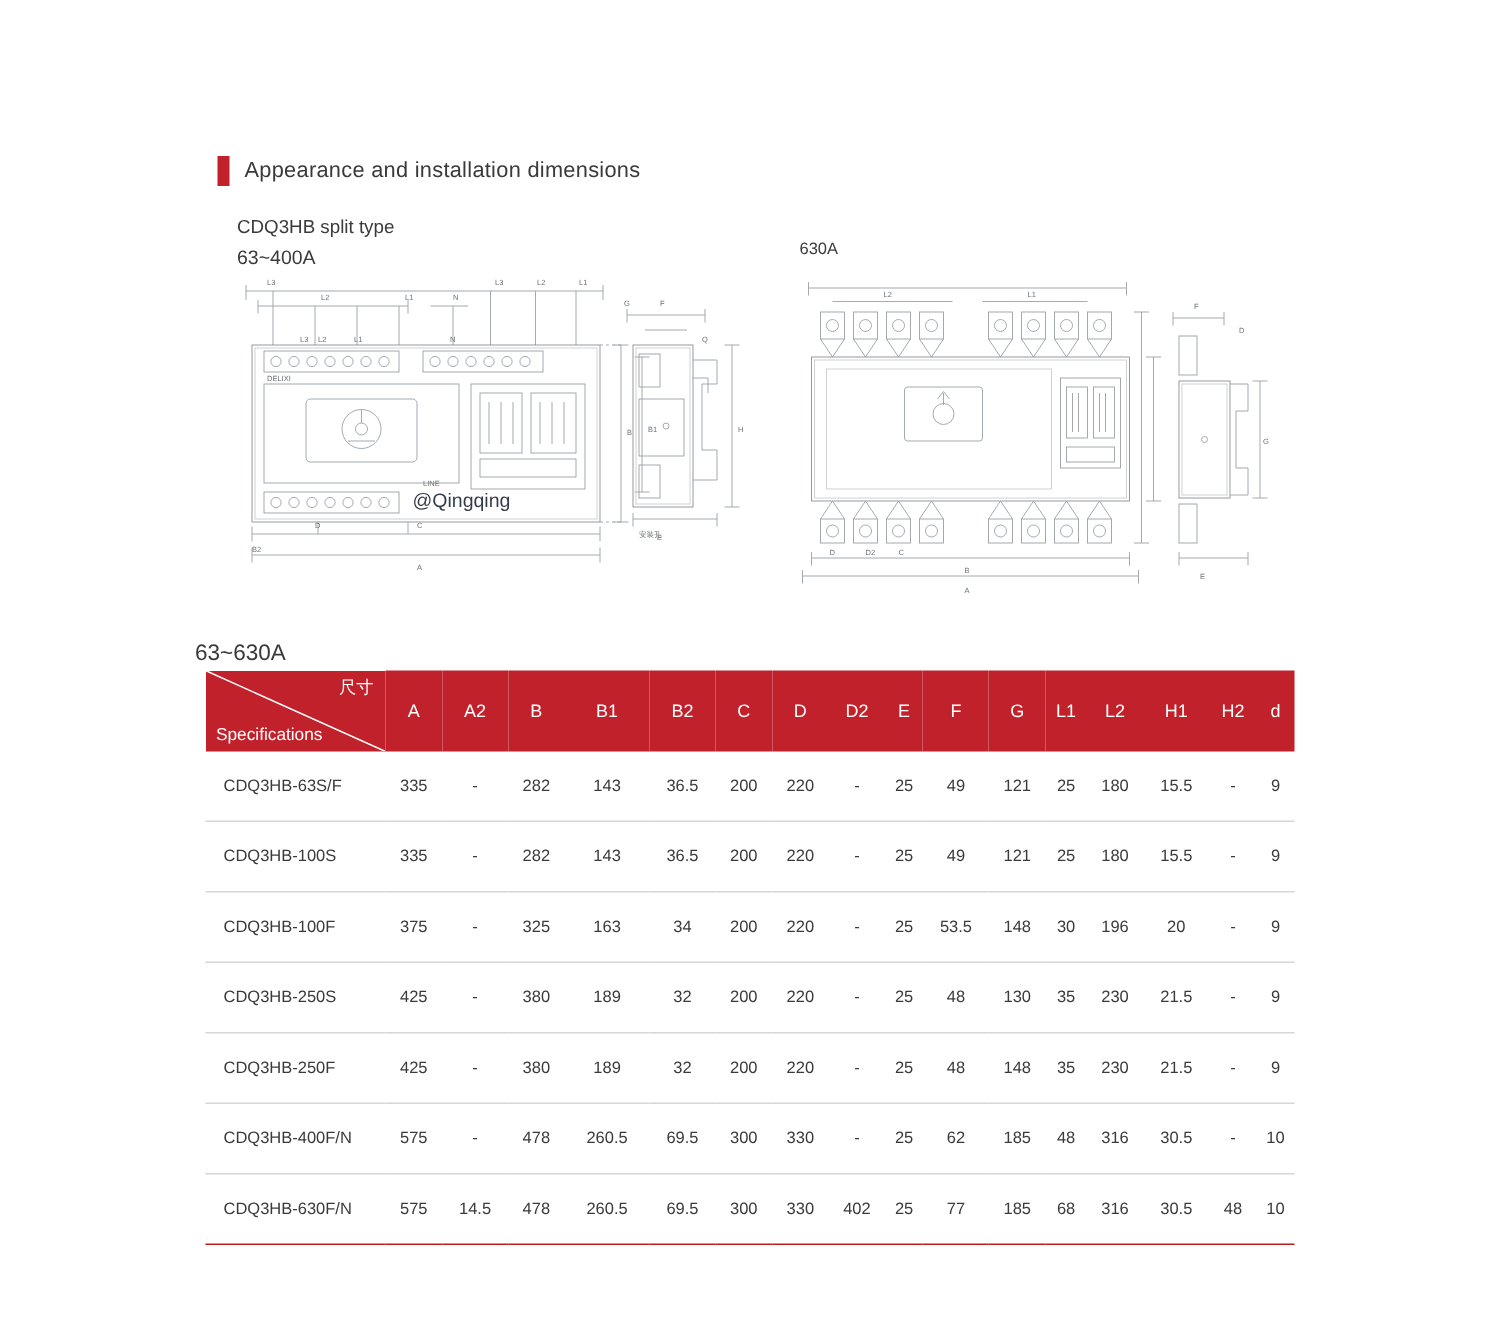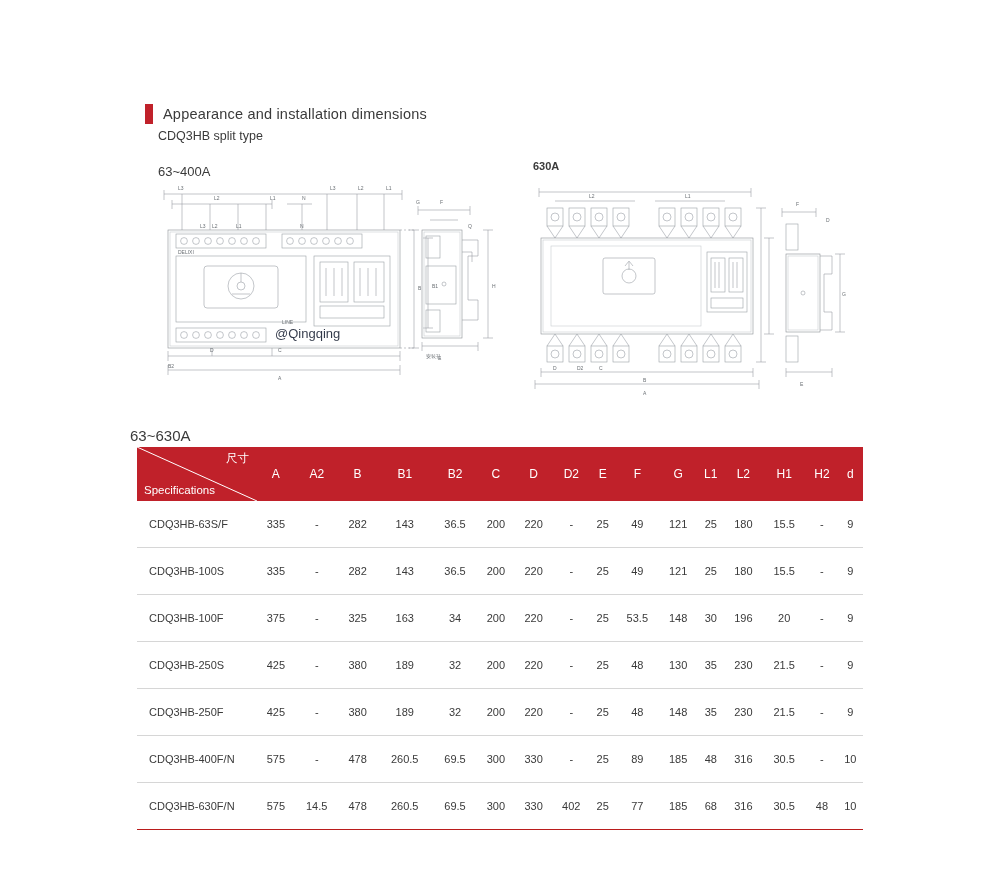--- a/index.html
+++ b/index.html
@@ -39,38 +39,37 @@
     display: inline-block;
   }
   .section-title {
     font-size: 14.5px;
     color: #3a3a3a;
     letter-spacing: 0.2px;
   }
   .sub-title {
     position: absolute;
     left: 158px;
-    top: 129px;
+    top: 144px;
     font-size: 12.5px;
     color: #3a3a3a;
   }
   .range-left {
     position: absolute;
     left: 158px;
     top: 164px;
     font-size: 13px;
     color: #3a3a3a;
   }
   .range-right {
     position: absolute;
     left: 533px;
     top: 160px;
     font-size: 11px;
     color: #3a3a3a;
-    font-weight: bold;
   }
   .range-table {
     position: absolute;
     left: 130px;
     top: 427px;
     font-size: 15px;
     color: #3a3a3a;
   }
 
   
@@ -601,21 +600,21 @@
         <td class="model">CDQ3HB-400F/N</td>
         <td>575</td>
         <td>-</td>
         <td>478</td>
         <td>260.5</td>
         <td>69.5</td>
         <td>300</td>
         <td>330</td>
         <td>-</td>
         <td>25</td>
-        <td>89</td>
+        <td>62</td>
         <td>185</td>
         <td>48</td>
         <td>316</td>
         <td>30.5</td>
         <td>-</td>
         <td>10</td>
       </tr>
       <tr>
         <td class="model">CDQ3HB-630F/N</td>
         <td>575</td>

